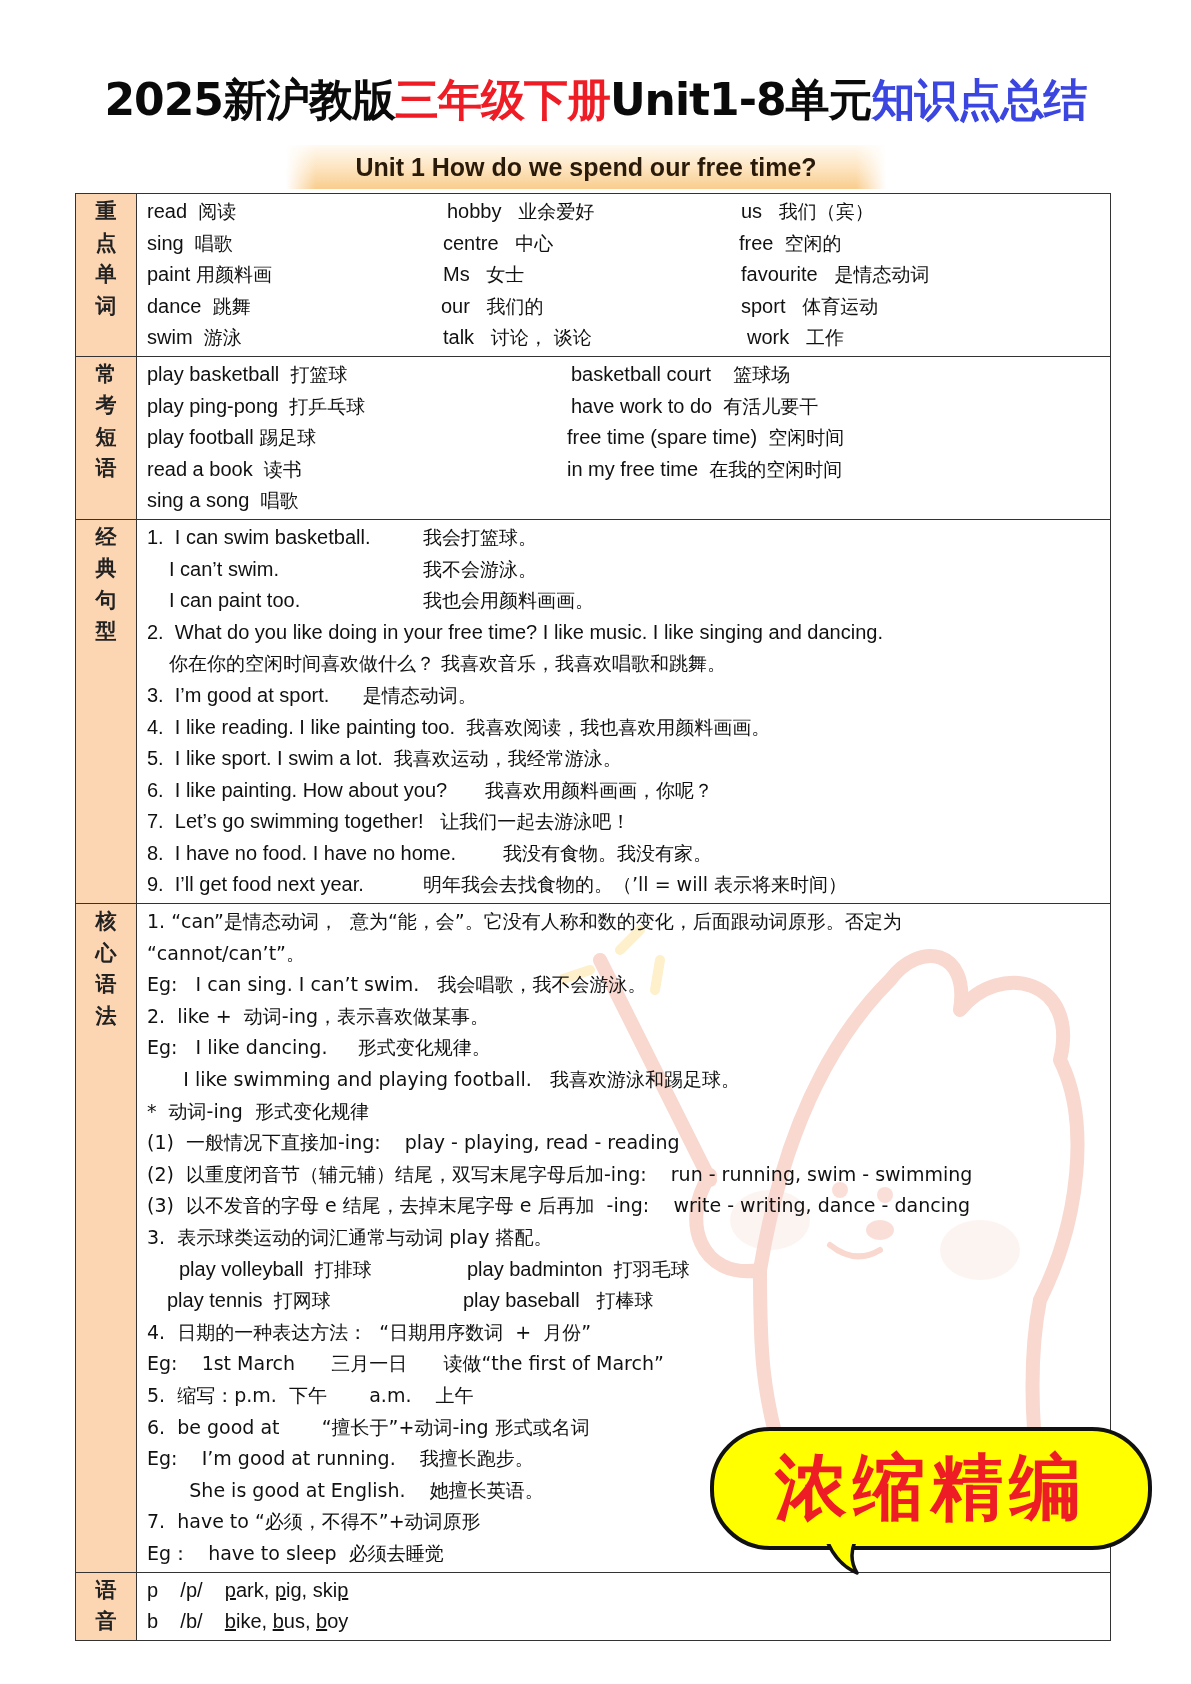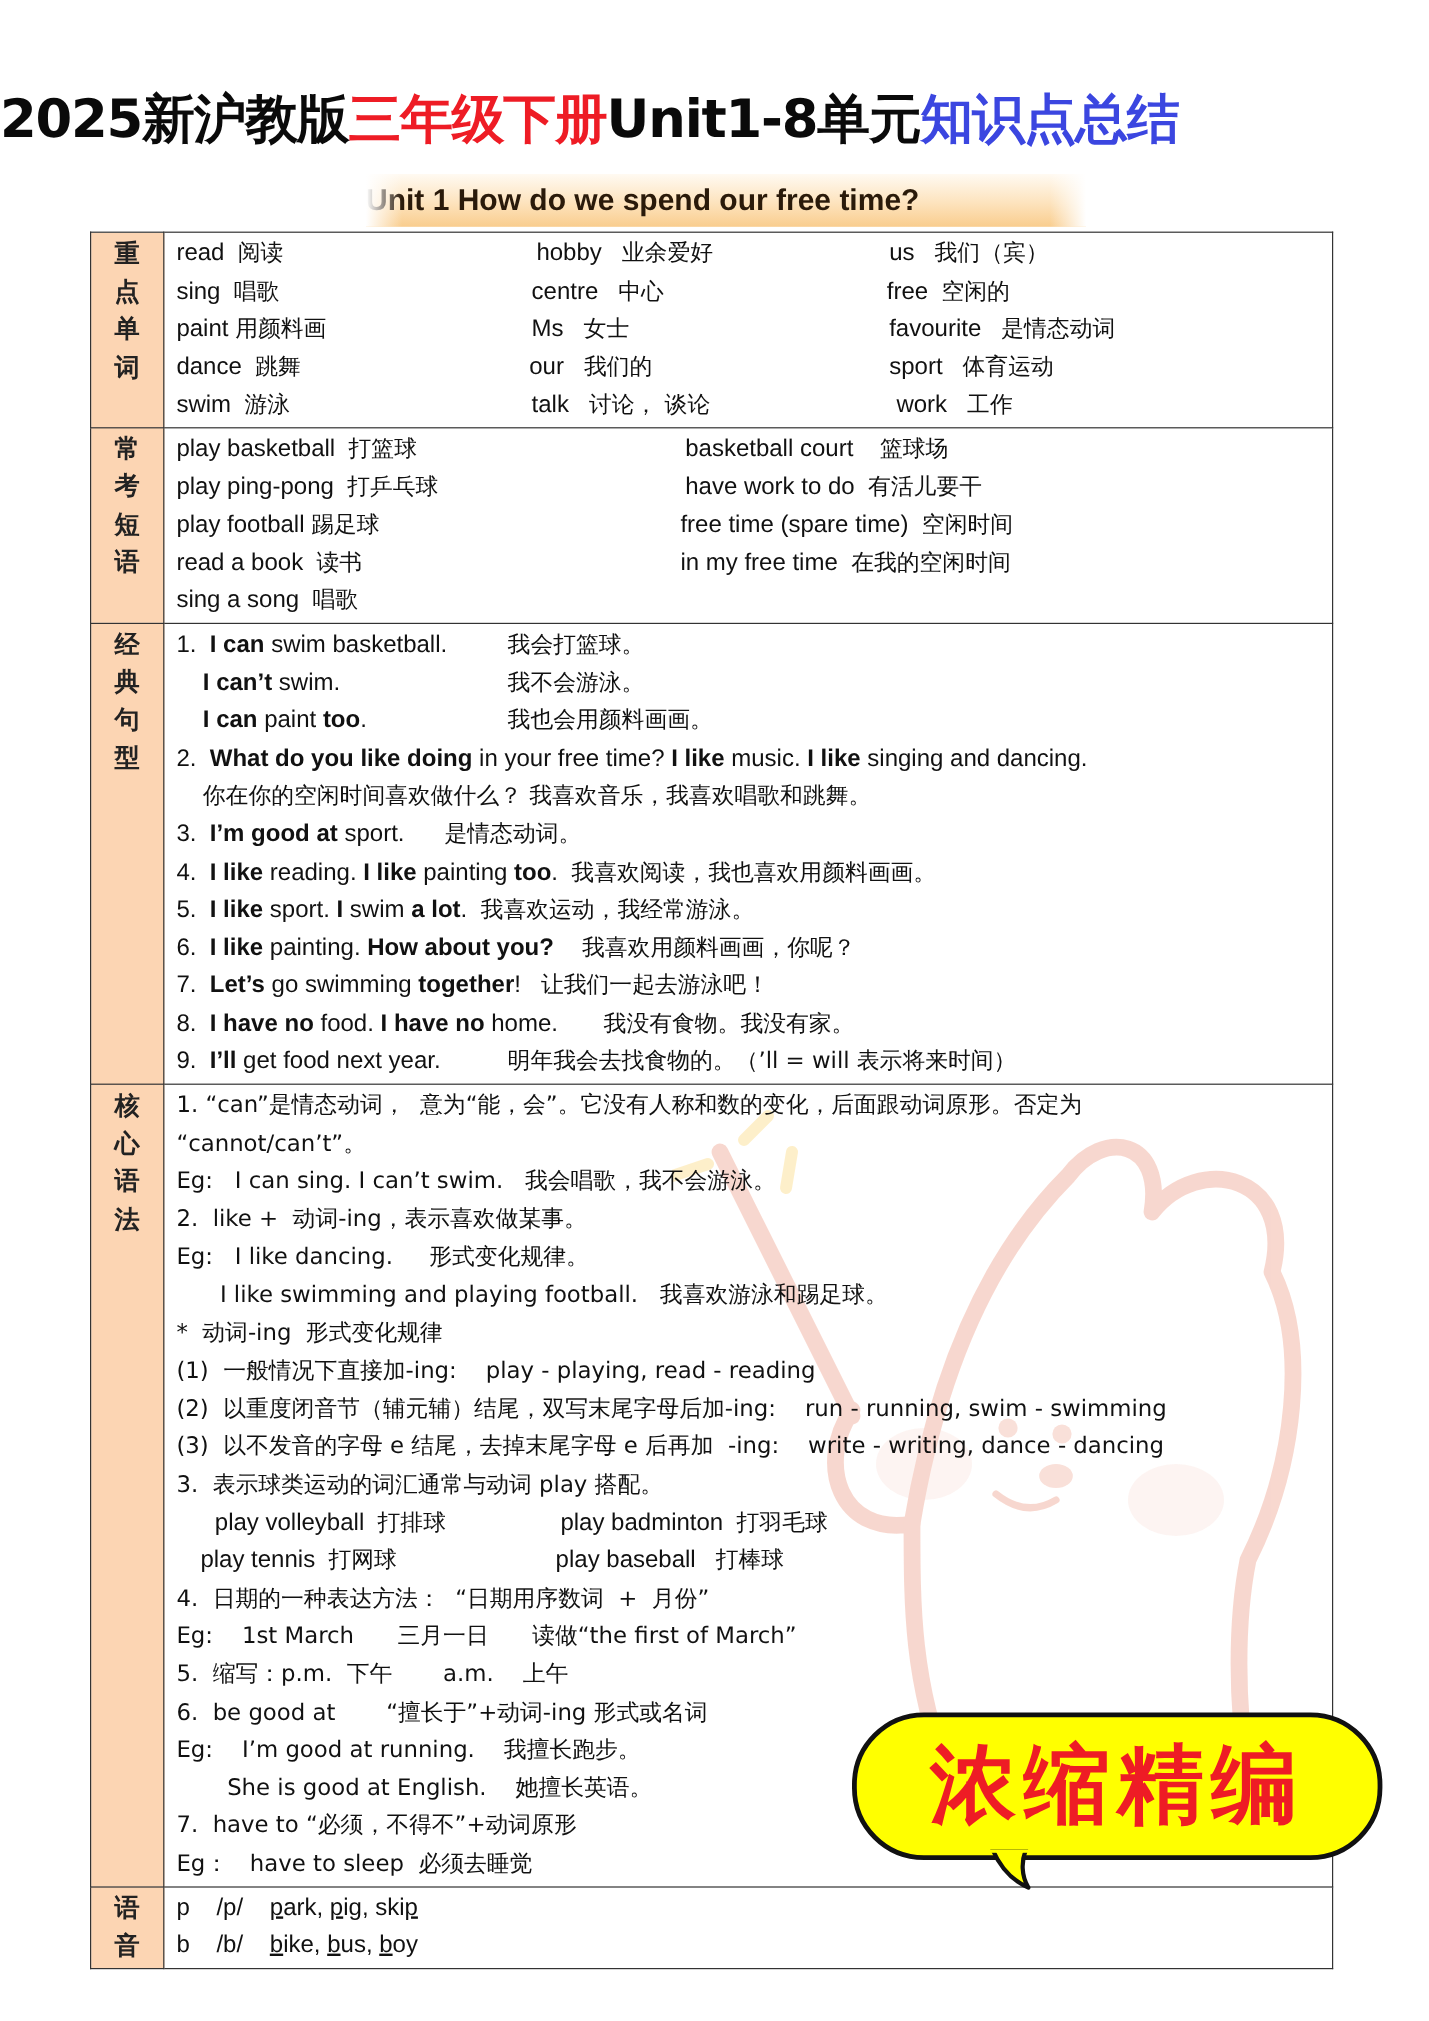--- a/index.html
+++ b/index.html
@@ -1,45 +1,45 @@
 <!DOCTYPE html>
 <html><head>
 <meta charset="utf-8">
 <style>
   html, body { margin: 0; padding: 0; background: #ffffff; }
   body { width: 1191px; height: 1684px; position: relative; overflow: hidden;
          font-family: "DejaVu Sans", "Liberation Sans", sans-serif; color: #111; }
 
-  .main-title { position: absolute; top: 70px; left: 0; width: 1191px; text-align: left;
+  .main-title { position: absolute; top: 70px; left: 0; width: 1191px; text-align: center;
     font-family: "DejaVu Sans", sans-serif; font-weight: 900; font-size: 44px; letter-spacing: -1px;
     line-height: 60px; white-space: nowrap; }
   .main-title .t-black { color: #0a0a0a; }
   .main-title .t-red { color: #ee1c25; }
   .main-title .t-blue { color: #3b46e0; }
 
-  .unit-banner { position: absolute; top: 145px; left: 305px; width: 600px; height: 44px;
+  .unit-banner { position: absolute; top: 145px; left: 286px; width: 600px; height: 44px;
     background: linear-gradient(to bottom, #fffaf2 0%, #fde3bd 55%, #f9cd8e 100%);
-    text-align: left; line-height: 44px; font-family: "Liberation Sans", sans-serif;
+    text-align: center; line-height: 44px; font-family: "Liberation Sans", sans-serif;
     font-weight: bold; font-size: 25px; color: #2a1a0a; }
   .unit-banner::before, .unit-banner::after { content: ""; position: absolute; top: 0; width: 30px; height: 44px; }
   .unit-banner::before { left: 0; background: linear-gradient(to right, #fff 0%, rgba(255,255,255,0) 100%); }
   .unit-banner::after { right: 0; background: linear-gradient(to left, #fff 0%, rgba(255,255,255,0) 100%); }
 
   table.grid { position: absolute; top: 193px; left: 75px; width: 1036px; border-collapse: collapse; }
   table.grid td { border: 1.5px solid #333; vertical-align: top; }
   td.label { width: 58px; background: #fcd5b3; text-align: center; font-family: "DejaVu Sans", sans-serif;
     font-weight: bold; font-size: 21px; color: #222; padding-top: 2px; }
   td.label span { display: block; line-height: 31.5px; }
   td.content { padding: 2px 0 2px 10px; font-family: "Liberation Sans", sans-serif; font-size: 20px;
     position: relative; }
 
   .line { height: 31.6px; line-height: 31.6px; white-space: nowrap; position: relative; }
   .col { position: absolute; top: 0; white-space: nowrap; }
   .cn { font-family: "DejaVu Sans", sans-serif; font-size: 19px; }
-  b { font-weight: bold; }
+  b { font-weight: normal; }
   u { text-decoration: underline; }
 
   .rabbit { position: absolute; left: 560px; top: 920px; width: 540px; height: 560px; pointer-events: none; opacity: 0.55; }
 
   .stamp { position: absolute; left: 710px; top: 1427px; width: 442px; height: 123px;
     background: #ffff00; border: 4px solid #111; border-radius: 60px; box-sizing: border-box;
     text-align: center; line-height: 112px; font-family: "DejaVu Sans", sans-serif; font-weight: bold;
     font-size: 72px; color: #ee1c25; letter-spacing: 6px; }
   .stamp-tail { position: absolute; left: 825px; top: 1541px; width: 36px; height: 34px; }
 </style>

